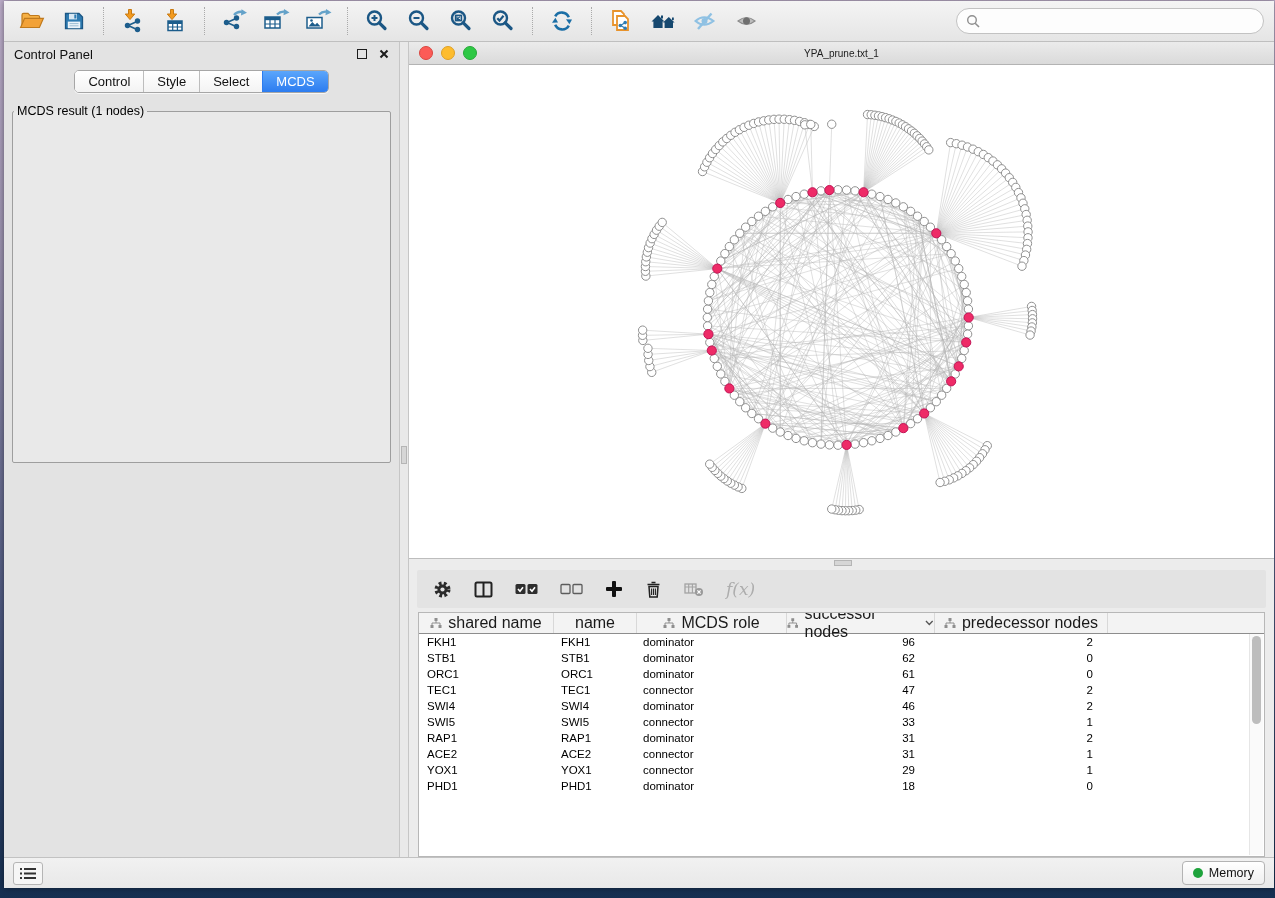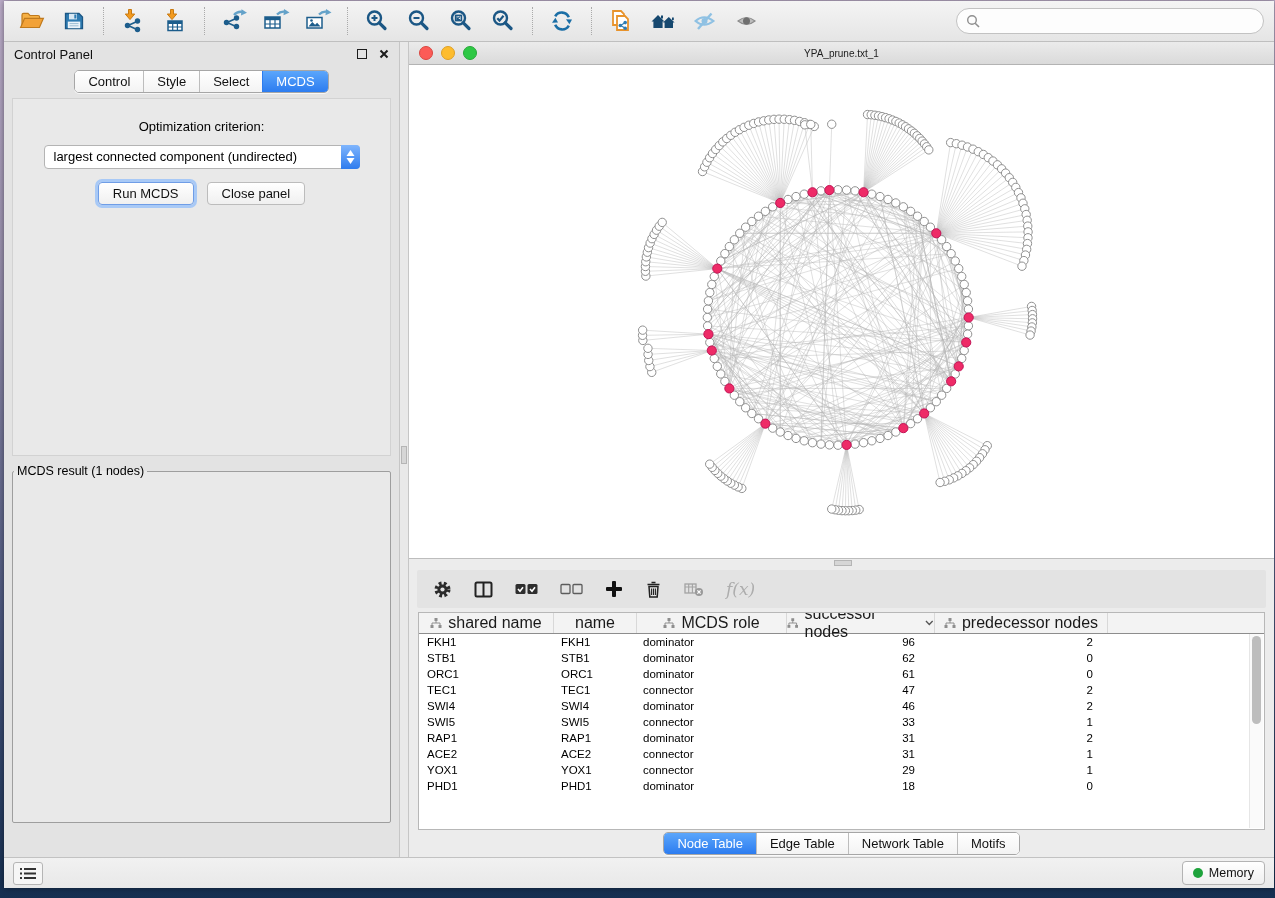--- a/index.html
+++ b/index.html
@@ -277,38 +277,20 @@
           <path d="M1.5 1.5 L8.5 8.5 M8.5 1.5 L1.5 8.5" stroke="#1c1c1c" stroke-width="2"></path>
         </svg>
       </div>
       <div class="segwrap">
         <div class="seg" id="cp-tabs">
             <div class="it">Control</div>
             <div class="it">Style</div>
             <div class="it">Select</div>
             <div class="it sel">MCDS</div>
           </div>
-      </div>
-      <div class="cp-content">
-        <div class="opt-label">Optimization criterion:</div>
-        <div class="selectbox">
-          <span class="val">largest connected component (undirected)</span>
-          <span class="step">
-            <svg width="9" height="6" viewBox="0 0 9 6">
-                <path d="M4.5 0 L8.5 6 H0.5 Z" fill="#fff"></path>
-              </svg>
-            <svg width="9" height="6" viewBox="0 0 9 6">
-                <path d="M4.5 6 L8.5 0 H0.5 Z" fill="#fff"></path>
-              </svg>
-          </span>
-        </div>
-        <div class="btnrow">
-          <span class="btn focusring">Run MCDS</span>
-          <span class="btn">Close panel</span>
-        </div>
       </div>
       <fieldset class="mcds">
         <legend>MCDS result (1 nodes)</legend>
         <div class="mcds-list" id="mcds-list">
           <div class="mcds-scroll"></div>
         </div>
       </fieldset>
     </div>
 
     <div class="vsplit">
@@ -1164,28 +1146,20 @@
                 <div class="td l" style="width: 82px;">PHD1</div>
                 <div class="td l" style="width: 149px;">dominator</div>
                 <div class="td r" style="width: 147px; padding-right: 16px;">18</div>
                 <div class="td r" style="width: 172px; padding-right: 10px;">0</div>
               </div>
             </div>
           <div class="tscroll">
             <div class="thumb"></div>
           </div>
         </div>
-        <div class="tp-tabs">
-          <div class="seg" id="tp-tabs">
-              <div class="it sel">Node Table</div>
-              <div class="it">Edge Table</div>
-              <div class="it">Network Table</div>
-              <div class="it">Motifs</div>
-            </div>
-        </div>
       </div>
     </div>
   </div>
 
   <div class="statusbar">
     <span class="menu-btn">
       <svg width="16" height="13" viewBox="0 0 16 13">
         <g fill="#333">
             <rect x="0" y="1" width="2" height="2"></rect>
             <rect x="0" y="5.5" width="2" height="2"></rect>

